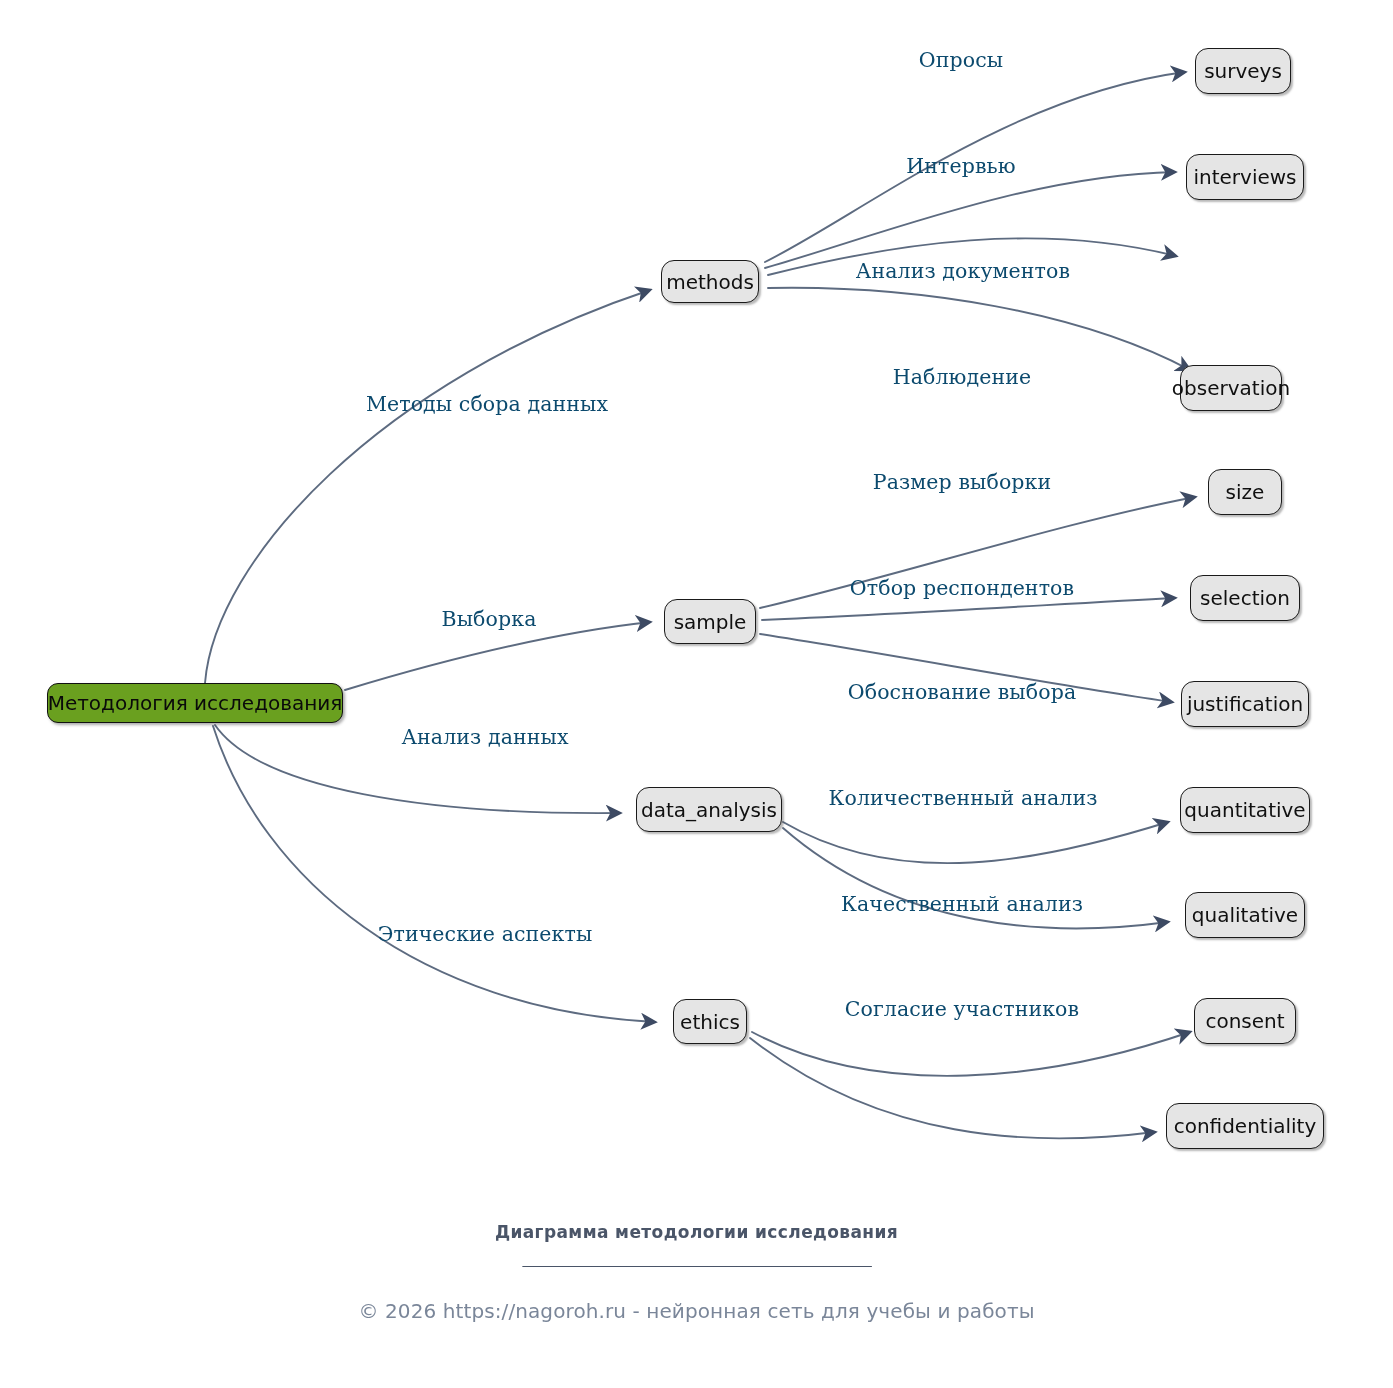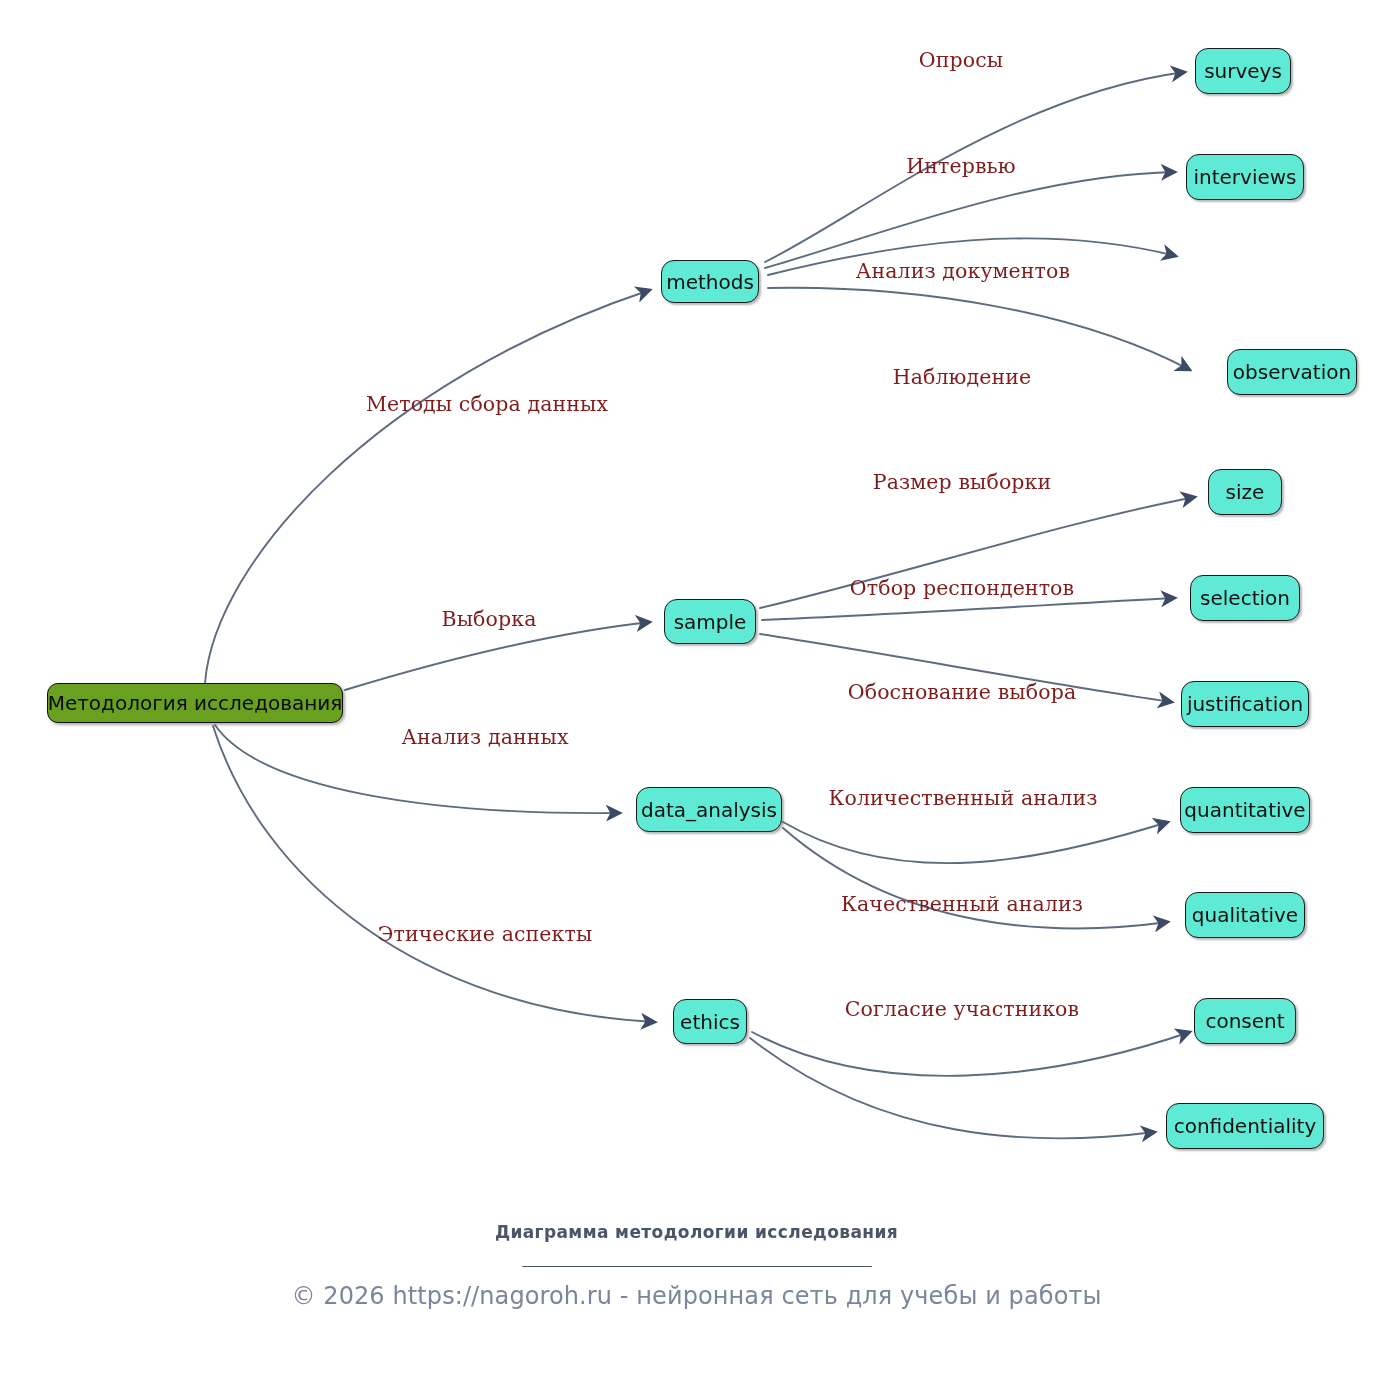--- a/index.html
+++ b/index.html
@@ -31,21 +31,21 @@
   .edge-path {
     fill: none;
     stroke: #5d6b80;
     stroke-width: 1.9;
     stroke-linecap: round;
   }
   
   .node {
     position: absolute;
     box-sizing: border-box;
-    background: #5eead4;
+    background: #e5e5e5;
     border: 1.6px solid #1a1a1a;
     border-radius: 13px;
     display: flex;
     align-items: center;
     justify-content: center;
     font-family: "DejaVu Sans", sans-serif;
     font-size: 20px;
     color: #101010;
     white-space: nowrap;
     box-shadow: 2px 2px 2px rgba(80,80,80,0.40);
@@ -57,21 +57,21 @@
     border-radius: 11px;
     font-size: 20px;
     color: #0a0a0a;
     box-shadow: 2px 2px 3px rgba(70,70,70,0.45);
   }
   
   .edge-label {
     position: absolute;
     font-family: "DejaVu Serif", serif;
     font-size: 20.5px;
-    color: #7f1d1d;
+    color: #0c4a6e;
     white-space: nowrap;
     transform: translate(-50%, -50%);
     letter-spacing: 0.1px;
   }
   
   #footer {
     position: absolute;
     left: 0;
     top: 1222px;
     width: 1393px;
@@ -90,23 +90,23 @@
     font-size: 14px;
     color: #4a5568;
     letter-spacing: -1.2px;
     margin: 6px 0 0 0;
     overflow: hidden;
     height: 22px;
     line-height: 22px;
   }
   #footer .f-copy {
     font-family: "DejaVu Sans", sans-serif;
-    font-size: 24px;
+    font-size: 20px;
     color: #7a8699;
-    margin: 12px 0 0 0;
+    margin: 29px 0 0 0;
     letter-spacing: 0.1px;
   }
 </style>
 </head>
 <body>
 
 <div id="canvas">
 
   <svg class="diagram-svg" viewBox="0 0 1393 1388">
     <defs>
@@ -149,21 +149,21 @@
 
   <div class="node" style="left:1195px; top:48px; width:96px; height:46px;">
     <span>surveys</span>
   </div>
 
   <div class="node" style="left:1186px; top:154px; width:118px; height:46px;">
     <span>interviews</span>
   </div>
 
 
-  <div class="node" style="left:1180px; top:349px; width:130px; height:46px;margin-left:47px;">
+  <div class="node" style="left:1180px; top:365px; width:102px; height:46px;">
     <span>observation</span>
   </div>
 
   <div class="node" style="left:664px; top:599px; width:92px; height:45px;">
     <span>sample</span>
   </div>
 
   <div class="node" style="left:1208px; top:469px; width:74px; height:46px;">
     <span>size</span>
   </div>

